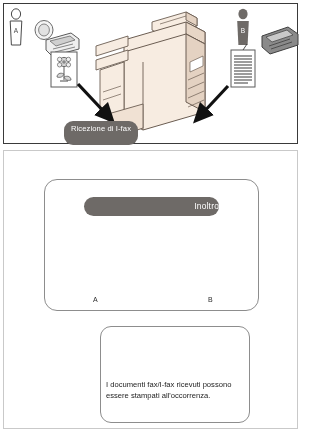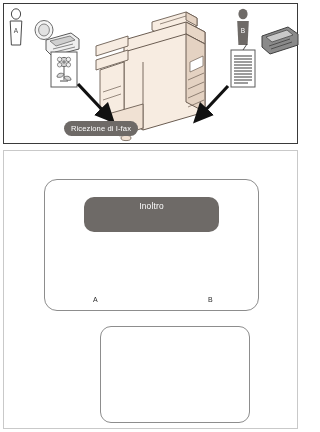--- a/index.html
+++ b/index.html
@@ -19,31 +19,31 @@
     position:absolute;left:3px;top:150px;width:295px;height:279px;
     border:1.2px solid #c9c9c9;box-sizing:border-box;background:#fff;
   }
 
   
   .layer{position:absolute;left:0;top:0;width:303px;height:432px;pointer-events:none;}
 
   
   .pill{
     position:absolute;background:#6e6a67;color:#fff;border-radius:9px;
-    font-size:7.6px;letter-spacing:.1px;line-height:15px;height:15px;
+    font-size:7.6px;letter-spacing:.1px;line-height:15px;height:24px;
     text-align:center;white-space:nowrap;padding:0 7px;
   }
   #pill-ifax{left:64px;top:121px;}
   #pill-fax{left:163px;top:121px;}
 
   
   #inoltro{
-    position:absolute;left:84px;top:197px;width:135px;height:35px;
+    position:absolute;left:84px;top:197px;width:135px;height:19px;
     background:#6e6a67;border-radius:10px;color:#fff;font-size:8.4px;
-    line-height:19px;text-align:center;letter-spacing:.2px;
+    line-height:19px;text-align:right;letter-spacing:.2px;
   }
 
   
   .rbox{
     position:absolute;border:1.3px solid #8d8d8d;border-radius:13px;
     box-sizing:border-box;background:transparent;
   }
   #box-main{left:44px;top:179px;width:215px;height:132px;}
   #box-note{left:100px;top:326px;width:150px;height:97px;border-radius:11px;}
 
@@ -265,14 +265,15 @@
 
   <div class="rbox" id="box-note"></div>
 
   <div id="inoltro">Inoltro</div>
 
   <div class="pill" id="pill-ifax">Ricezione di I-fax</div>
 
   <div class="abletter" id="ab-a">A</div>
   <div class="abletter" id="ab-b">B</div>
 
+  <div id="note-text">I documenti fax/I-fax ricevuti possono essere stampati all'occorrenza.</div>
 
 </div>
 
 </body></html>

